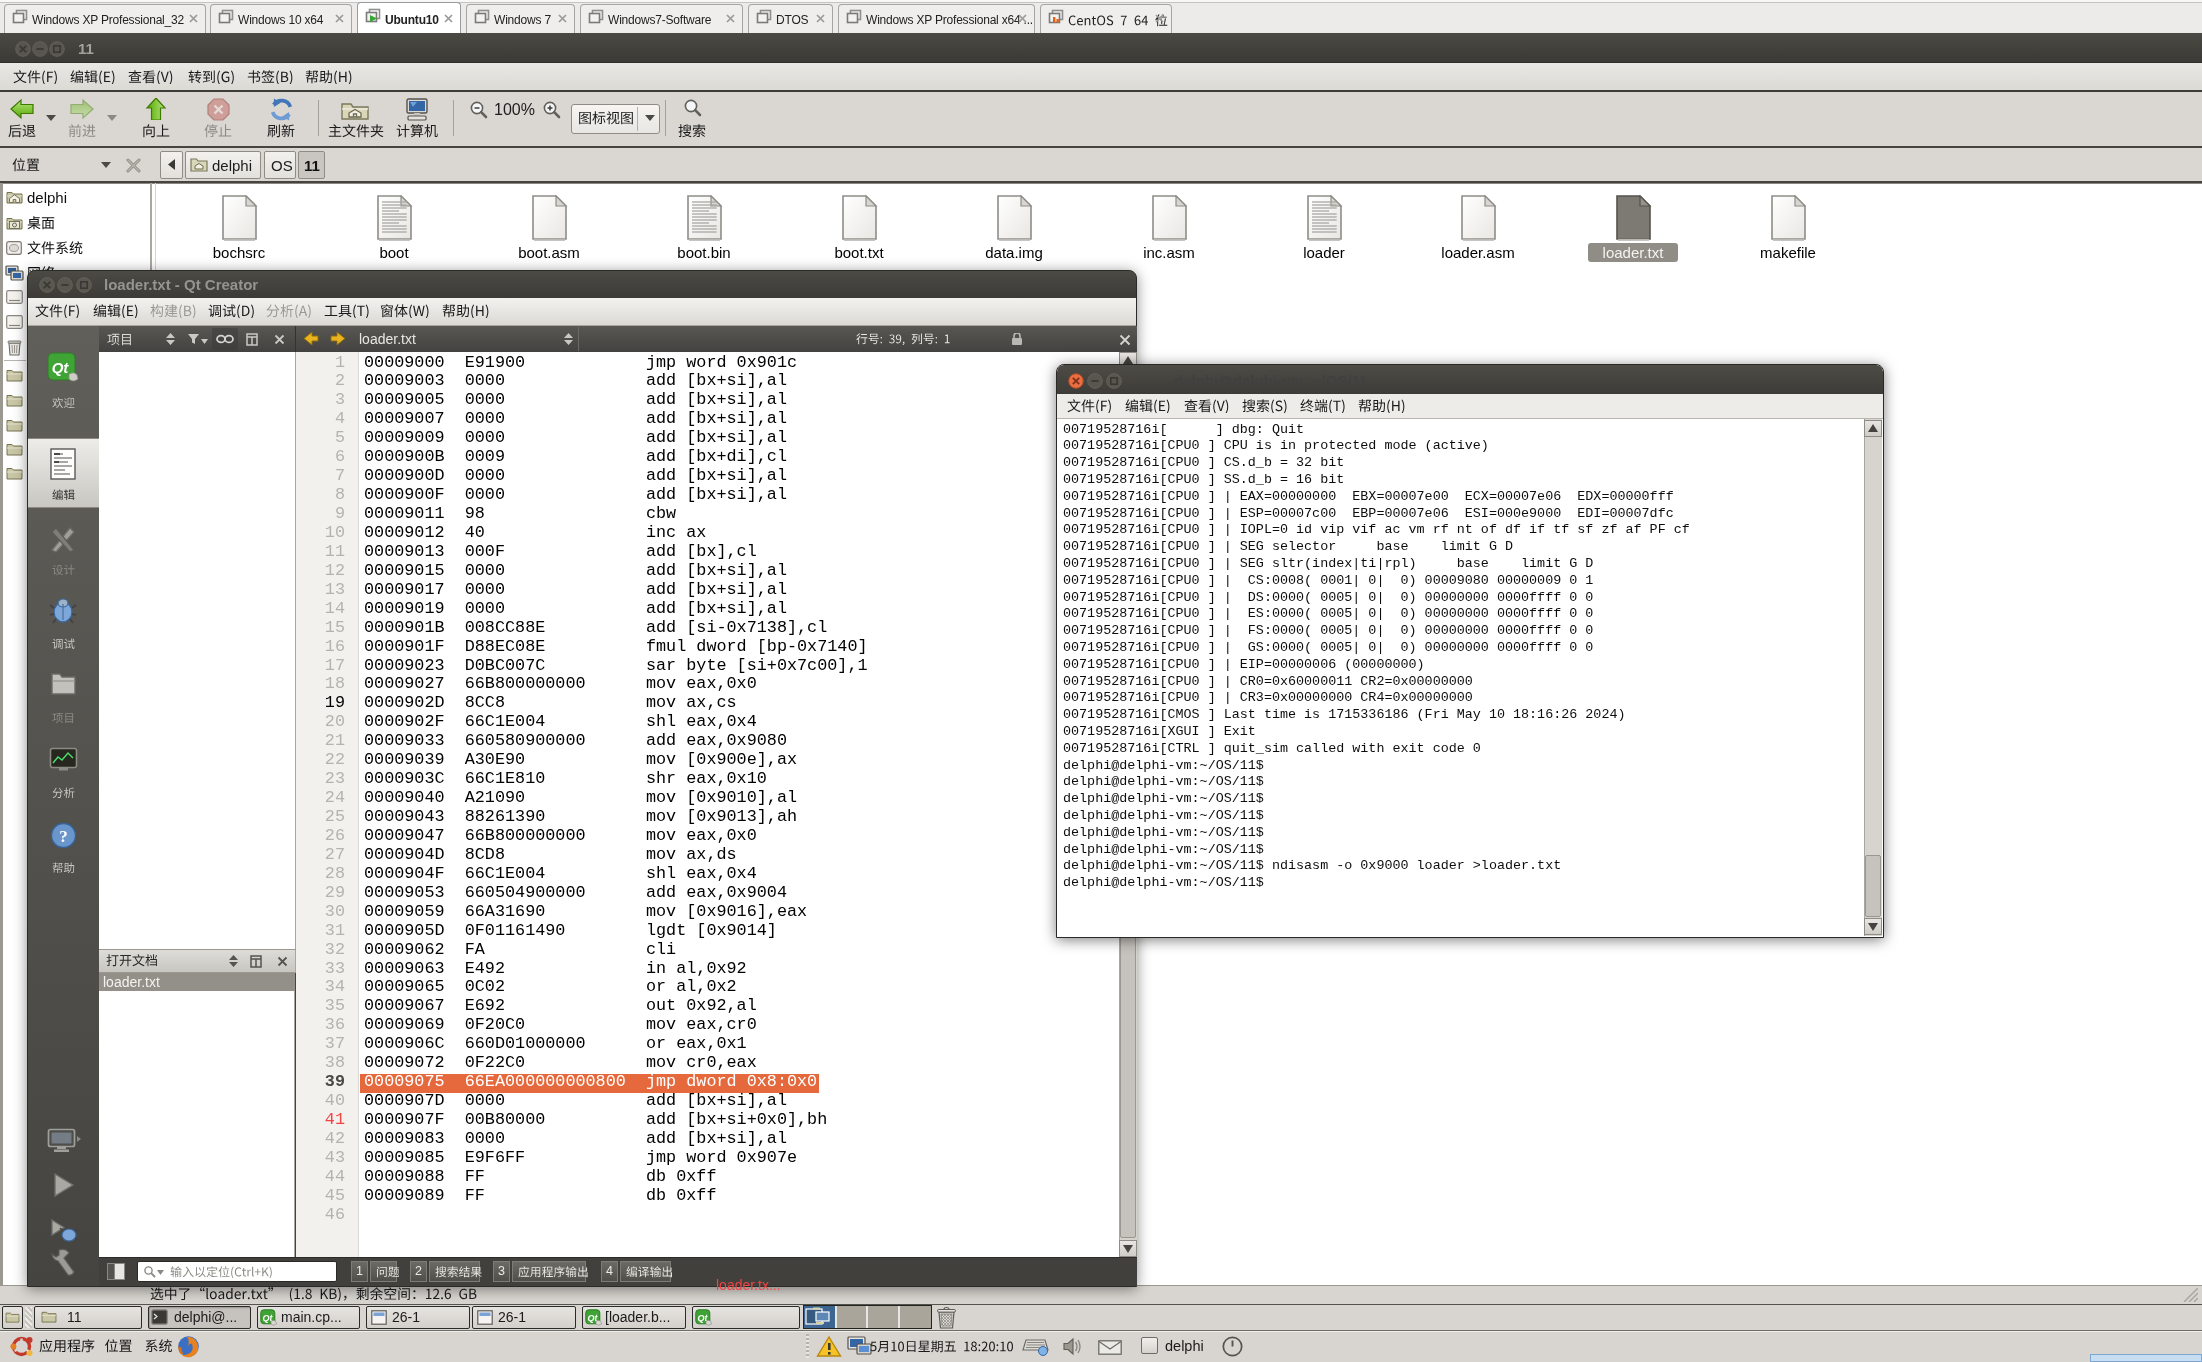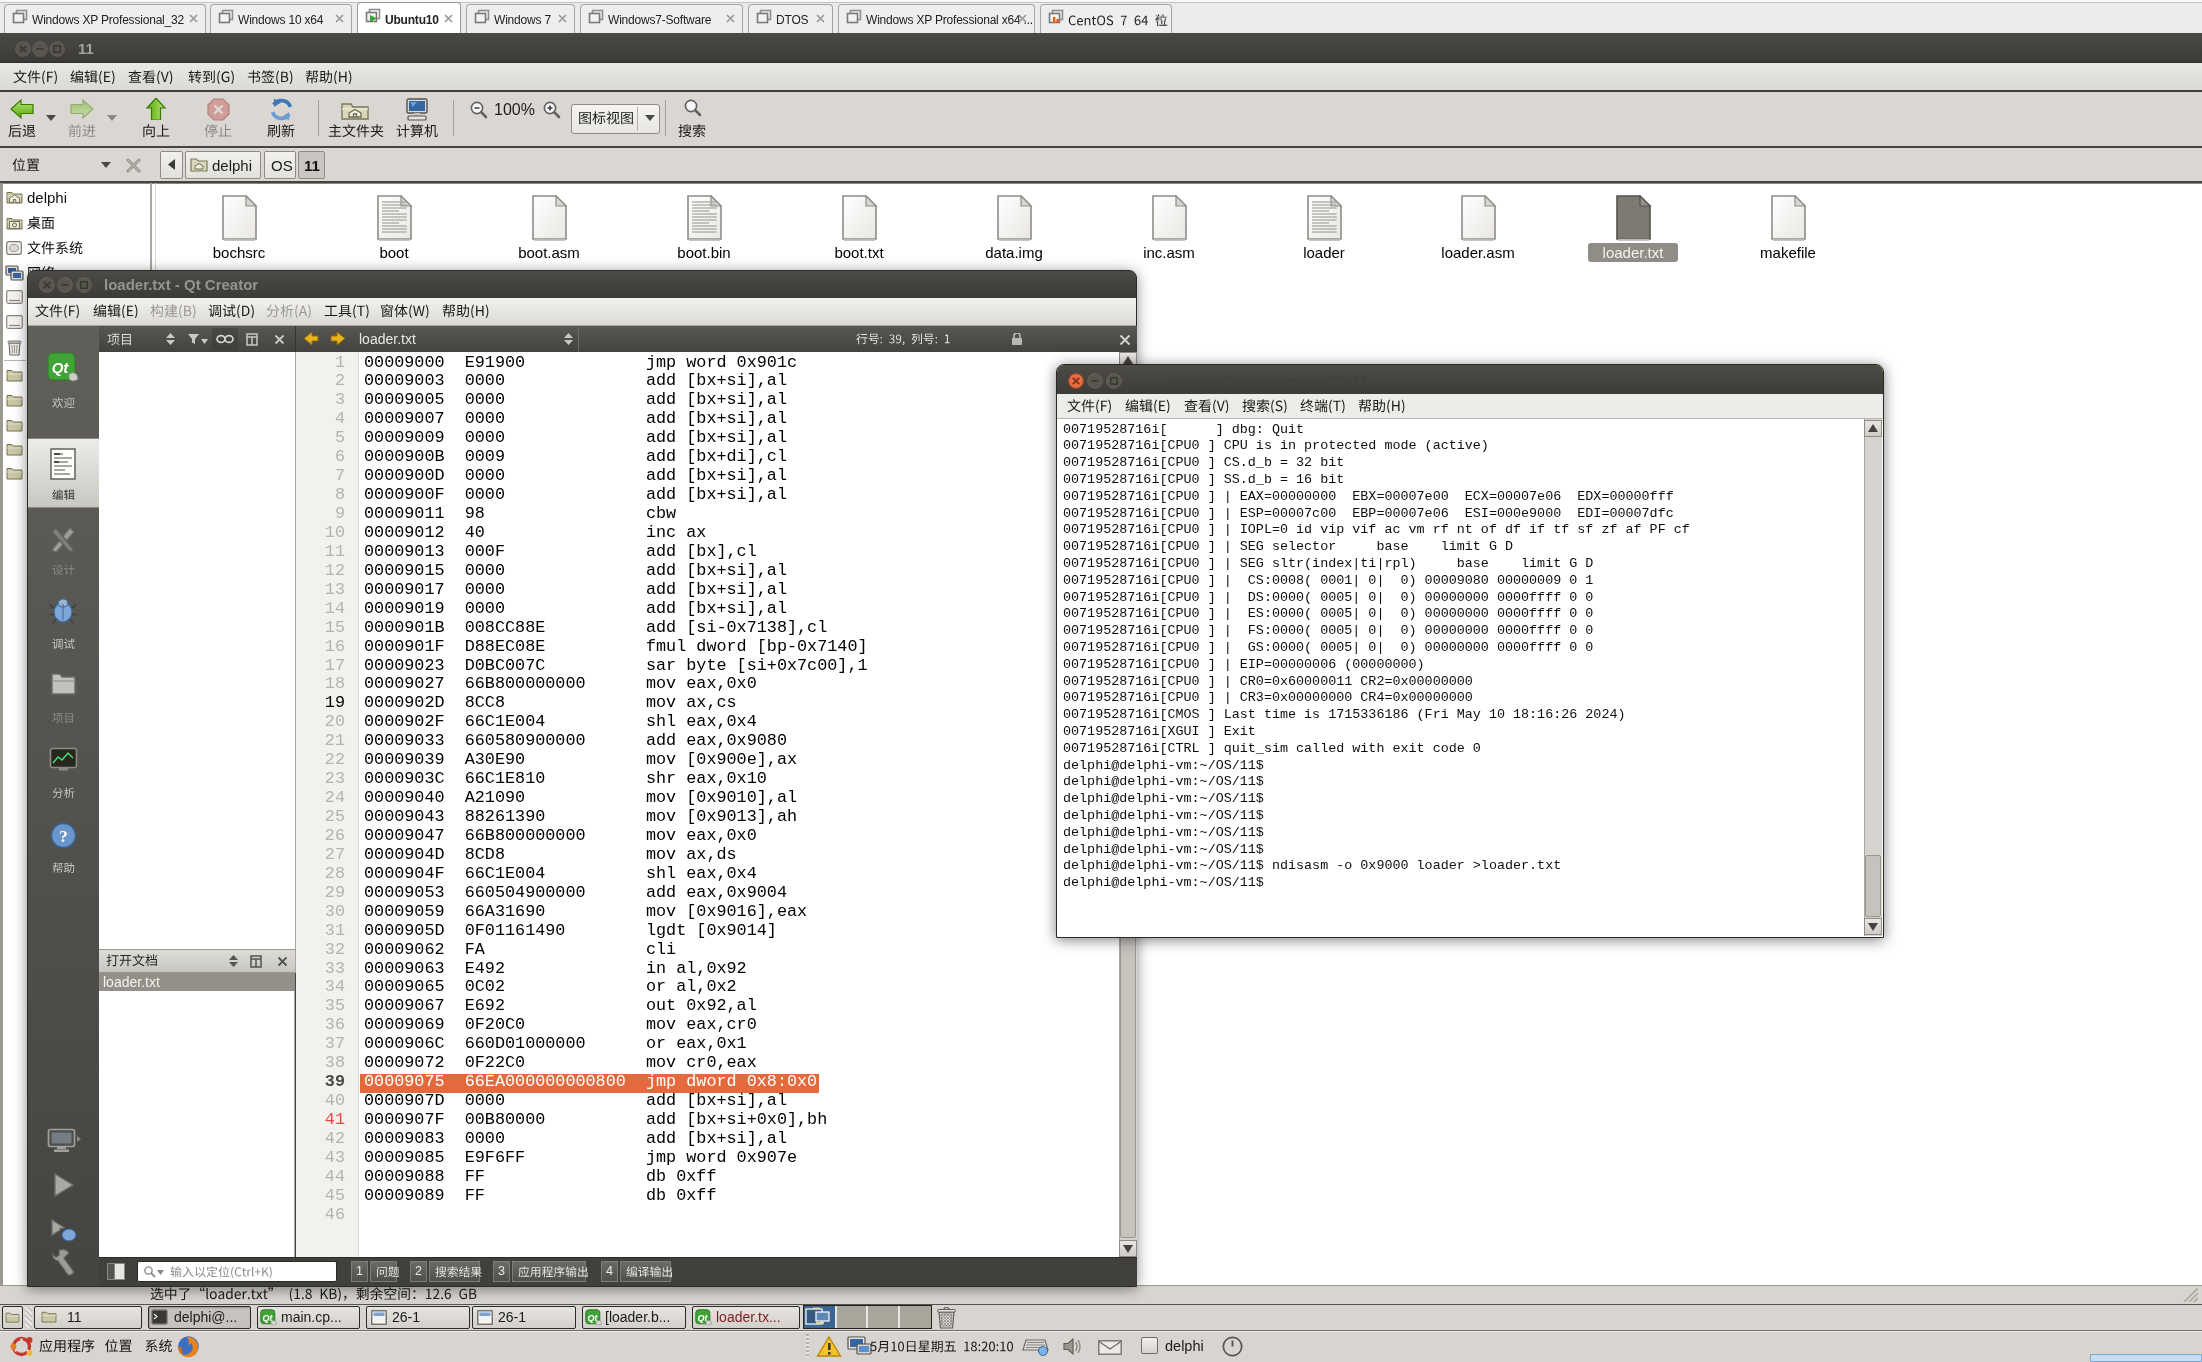--- a/index.html
+++ b/index.html
@@ -1295,21 +1295,21 @@
     <text x="7.6" y="11.5" font-family="Liberation Sans" font-size="9" font-weight="bold" fill="#fff" text-anchor="middle" font-style="italic">Qt</text>
     <path d="M11 12 Q16 10 16.5 15 Q13 17.5 11 15 Z" fill="#d8d7d2" stroke="#8a8984" stroke-width="0.6"></path>
   </svg>
 <div class="ab" style="left:605px;top:1309px;font-size:14px;color:#1a1a1a">[loader.b...</div>
 <div class="ab" style="left:692px;top:1306px;width:108px;height:23px;background:linear-gradient(#e6e4e0,#d3d0cb);border:1px solid #2a2a28;border-radius:2px;box-sizing:border-box;box-shadow:none"></div>
 <svg class="ab" style="left:695px;top:1309px" width="17" height="17" viewBox="0 0 17 17">
     <rect x="0.8" y="0.8" width="14" height="14" rx="3" fill="#3fa435" stroke="#2e7d26"></rect>
     <text x="7.6" y="11.5" font-family="Liberation Sans" font-size="9" font-weight="bold" fill="#fff" text-anchor="middle" font-style="italic">Qt</text>
     <path d="M11 12 Q16 10 16.5 15 Q13 17.5 11 15 Z" fill="#d8d7d2" stroke="#8a8984" stroke-width="0.6"></path>
   </svg>
-<div class="ab" style="left:716px;top:1309px;font-size:14px;color:#7f1d1d">loader.tx...</div>
+<div class="ab" style="left:716px;top:1277px;font-size:14px;color:#ef4444">loader.tx...</div>
 <div class="ab" style="left:803px;top:1305px;width:129px;height:24px;background:#a9a59b;border:1px solid #23231f;box-sizing:border-box"></div>
 <div class="ab" style="left:804px;top:1306px;width:31px;height:22px;background:#3c6591"></div>
 <svg class="ab" style="left:804px;top:1306px" width="31" height="22" viewBox="0 0 31 22">
     <rect x="2" y="3" width="16" height="15" fill="#35597f" stroke="#fff" stroke-width="1.2"></rect>
     <rect x="12" y="6" width="13" height="9" fill="#5d87b4" stroke="#fff" stroke-width="1.2"></rect>
     <rect x="9" y="1.5" width="7" height="2" fill="#d8d5a2"></rect>
     <rect x="12" y="16" width="8" height="2" fill="#d8d5a2"></rect>
   </svg>
 <div class="ab" style="left:835px;top:1306px;width:1.5px;height:22px;background:#e8e6e2"></div>
 <div class="ab" style="left:866px;top:1306px;width:1.5px;height:22px;background:#e8e6e2"></div>

